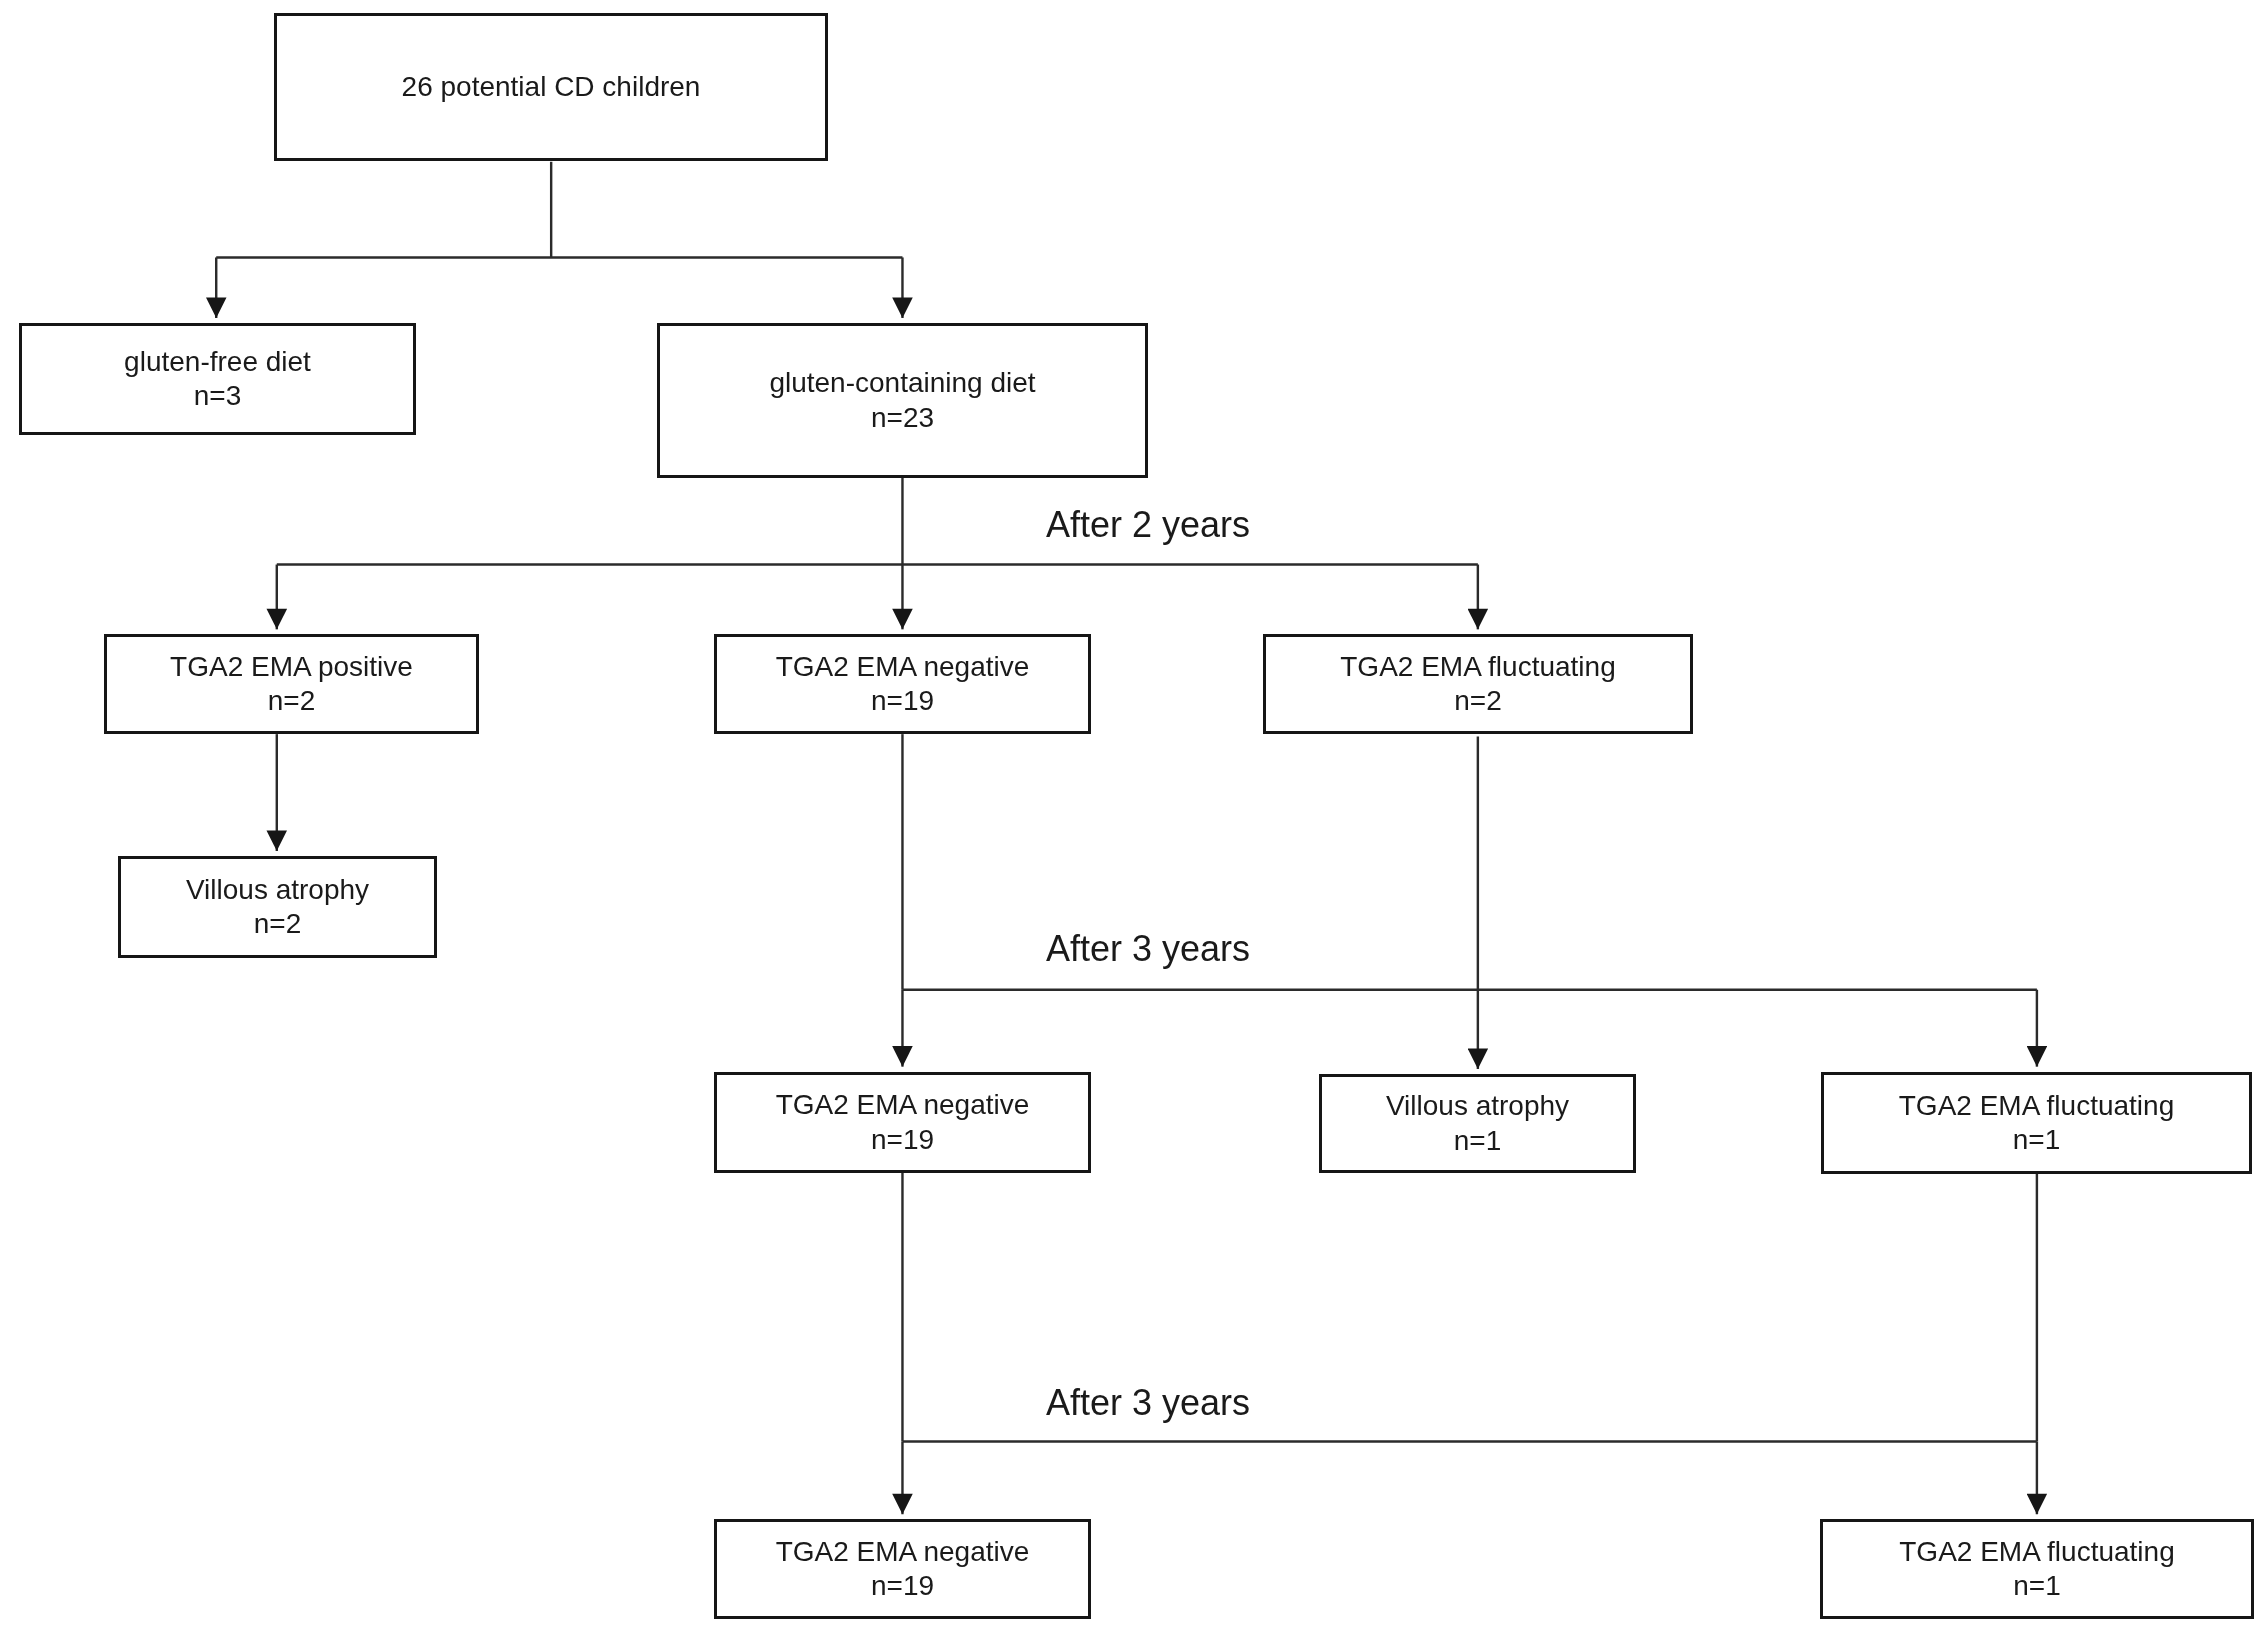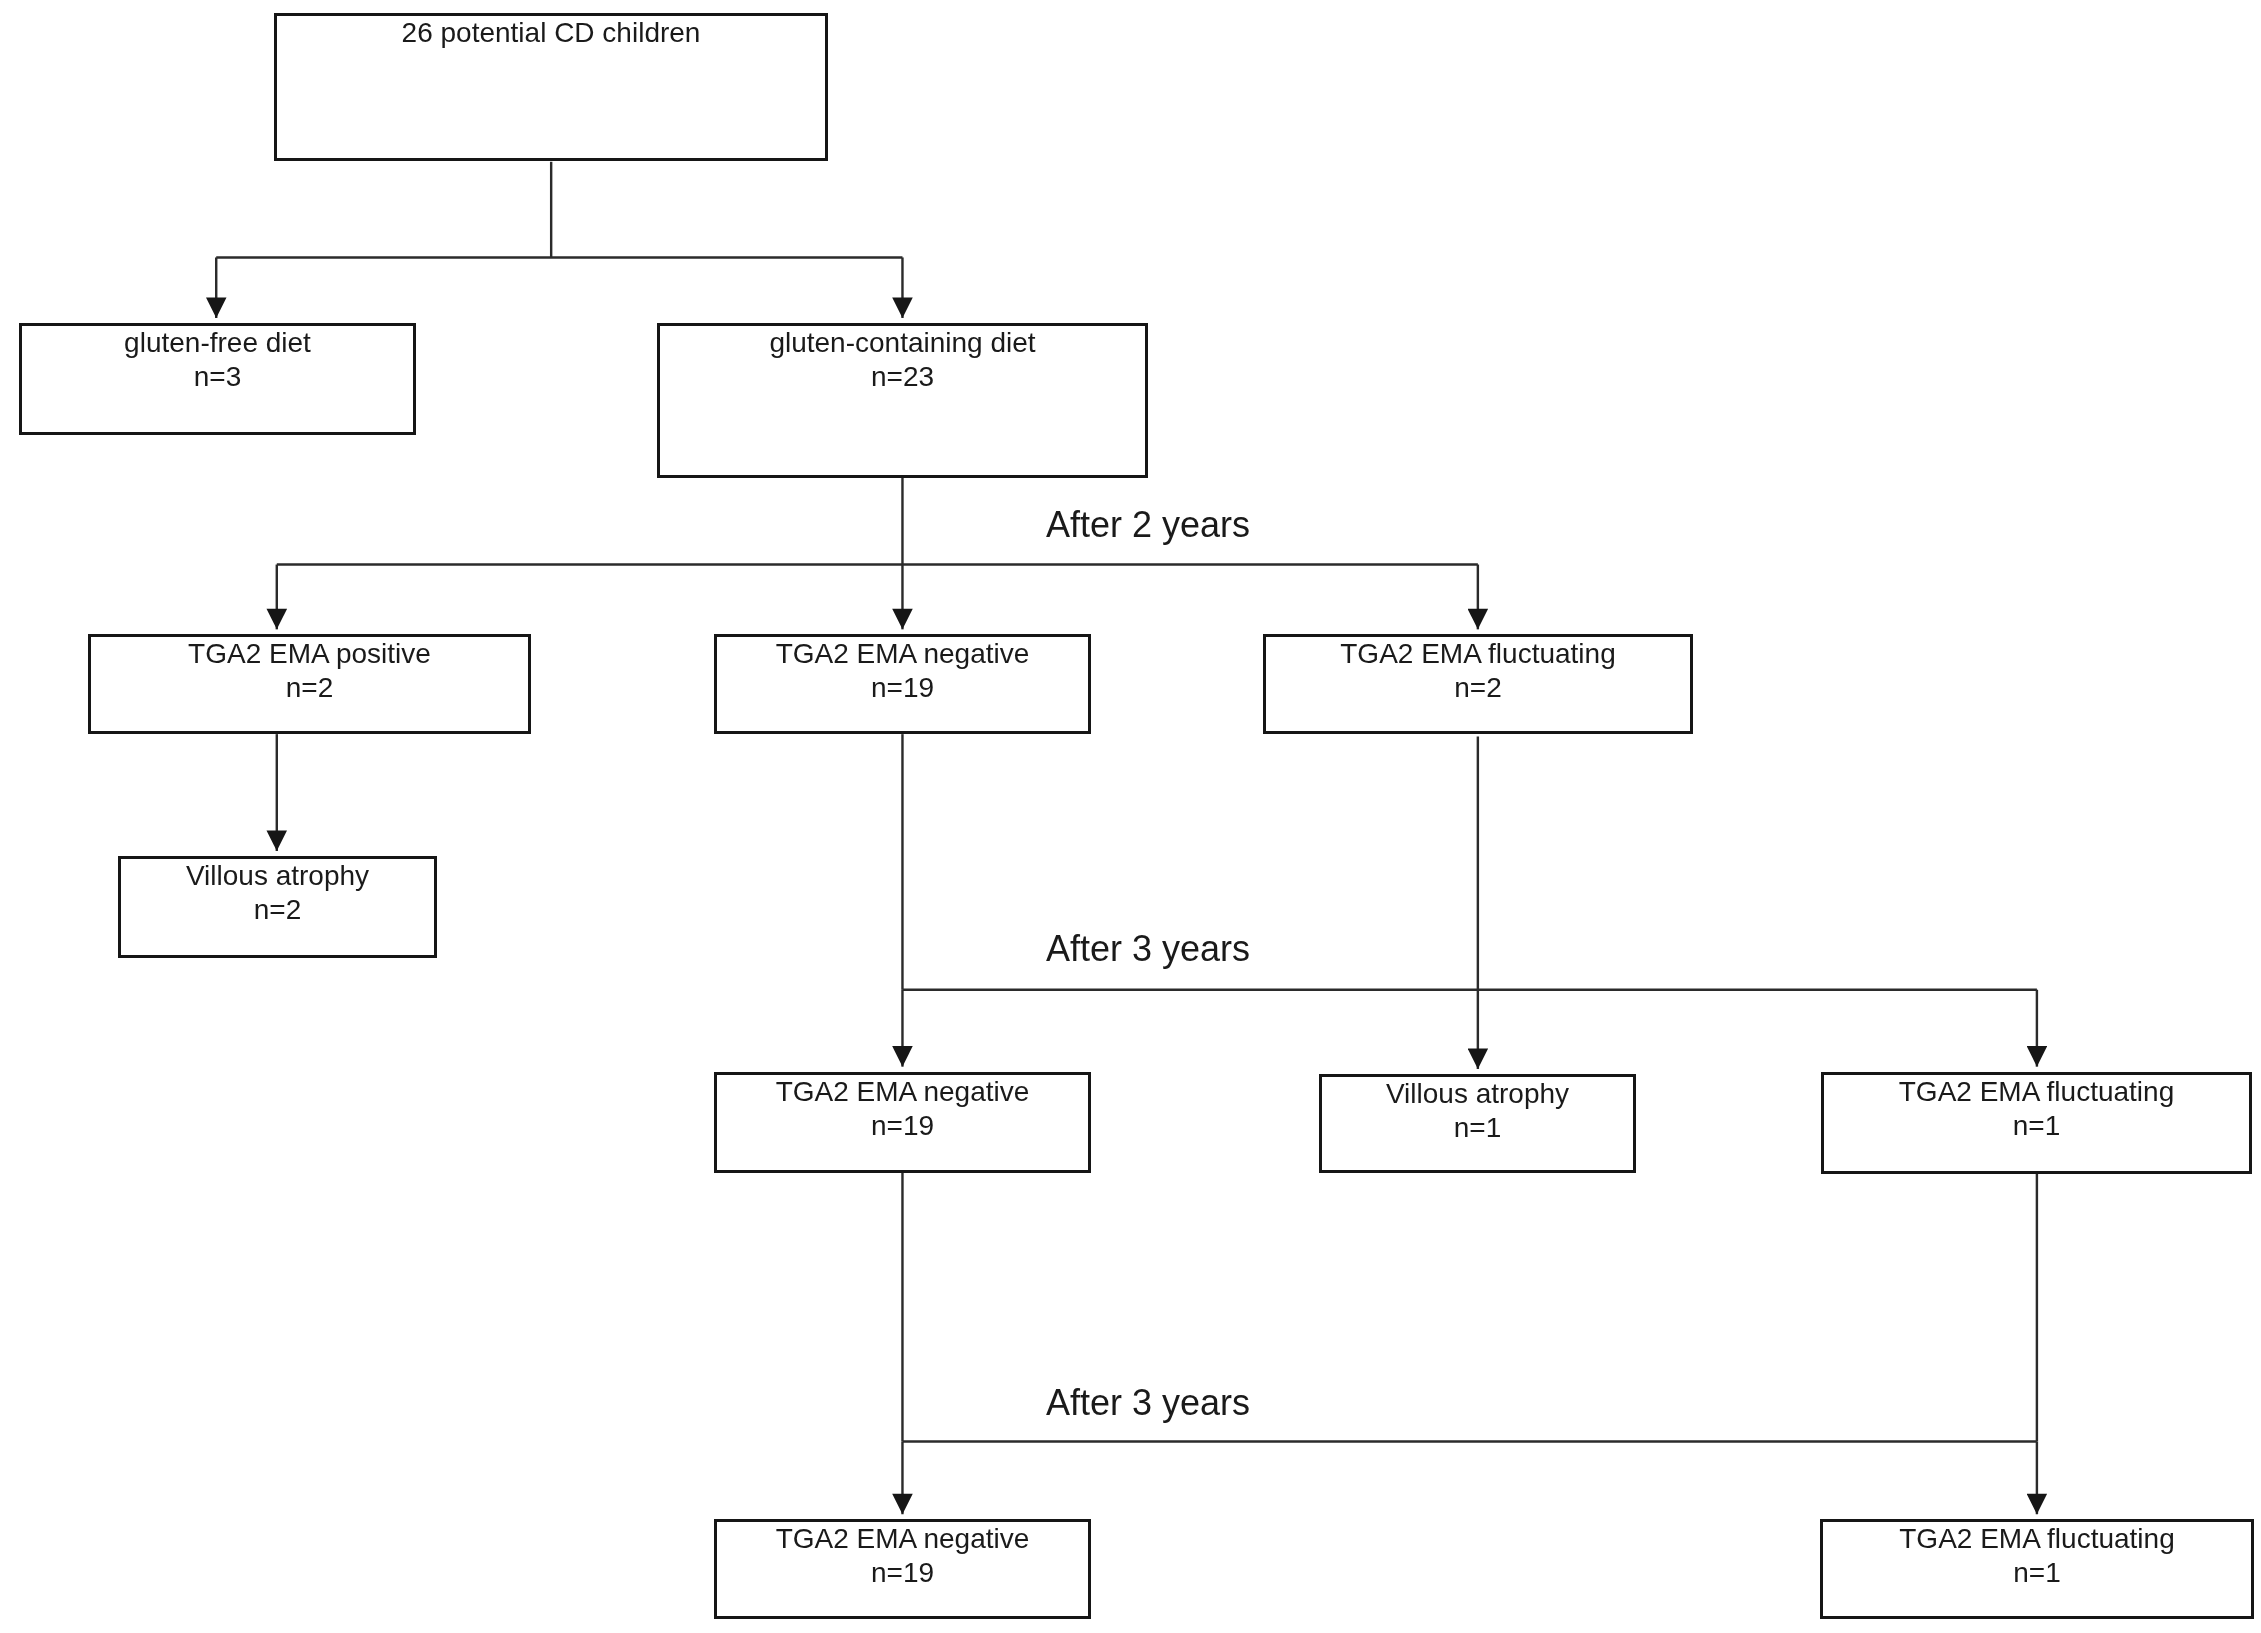--- a/index.html
+++ b/index.html
@@ -17,37 +17,37 @@
     width: 2261px; height: 1633px;
   }
   .box {
     position: absolute;
     box-sizing: border-box;
     border: 3.6px solid #161616;
     background: #ffffff;
     display: flex;
     flex-direction: column;
     align-items: center;
-    justify-content: flex-start;
+    justify-content: center;
     text-align: center;
     font-size: 28px;
     line-height: 1.22;
     color: #1a1a1a;
   }
   .stage-label {
     position: absolute;
     font-size: 36px;
     color: #1a1a1a;
     white-space: nowrap;
   }
   
   #b-root      { left: 274px;  top: 13.3px;   width: 554px; height: 148px; }
   #b-gfd       { left: 19px;   top: 323px;  width: 397px; height: 112px; }
   #b-gcd       { left: 657px; top: 323px;  width: 491px; height: 155px; }
-  #b-pos2y     { left: 88px;  top: 634px; width: 443px; height: 100px; }
+  #b-pos2y     { left: 104px;  top: 634px; width: 375px; height: 100px; }
   #b-neg2y     { left: 714px; top: 634px; width: 377px; height: 100px; }
   #b-fluc2y    { left: 1263px; top: 634px; width: 430px; height: 100px; }
   #b-va2       { left: 118px;  top: 856px; width: 319px; height: 102px; }
   #b-neg3y     { left: 714px; top: 1072px; width: 377px; height: 101px; }
   #b-va1       { left: 1319px; top: 1074px; width: 317px; height: 99px; }
   #b-fluc3y    { left: 1821px; top: 1072px; width: 431px; height: 102px; }
   #b-neg10y    { left: 714px; top: 1519px; width: 377px; height: 100px; }
   #b-fluc10y   { left: 1820px; top: 1519px; width: 434px; height: 100px; }
   #lbl-2y  { left: 1046px; top: 504px; }
   #lbl-3y  { left: 1046px; top: 928px; }

